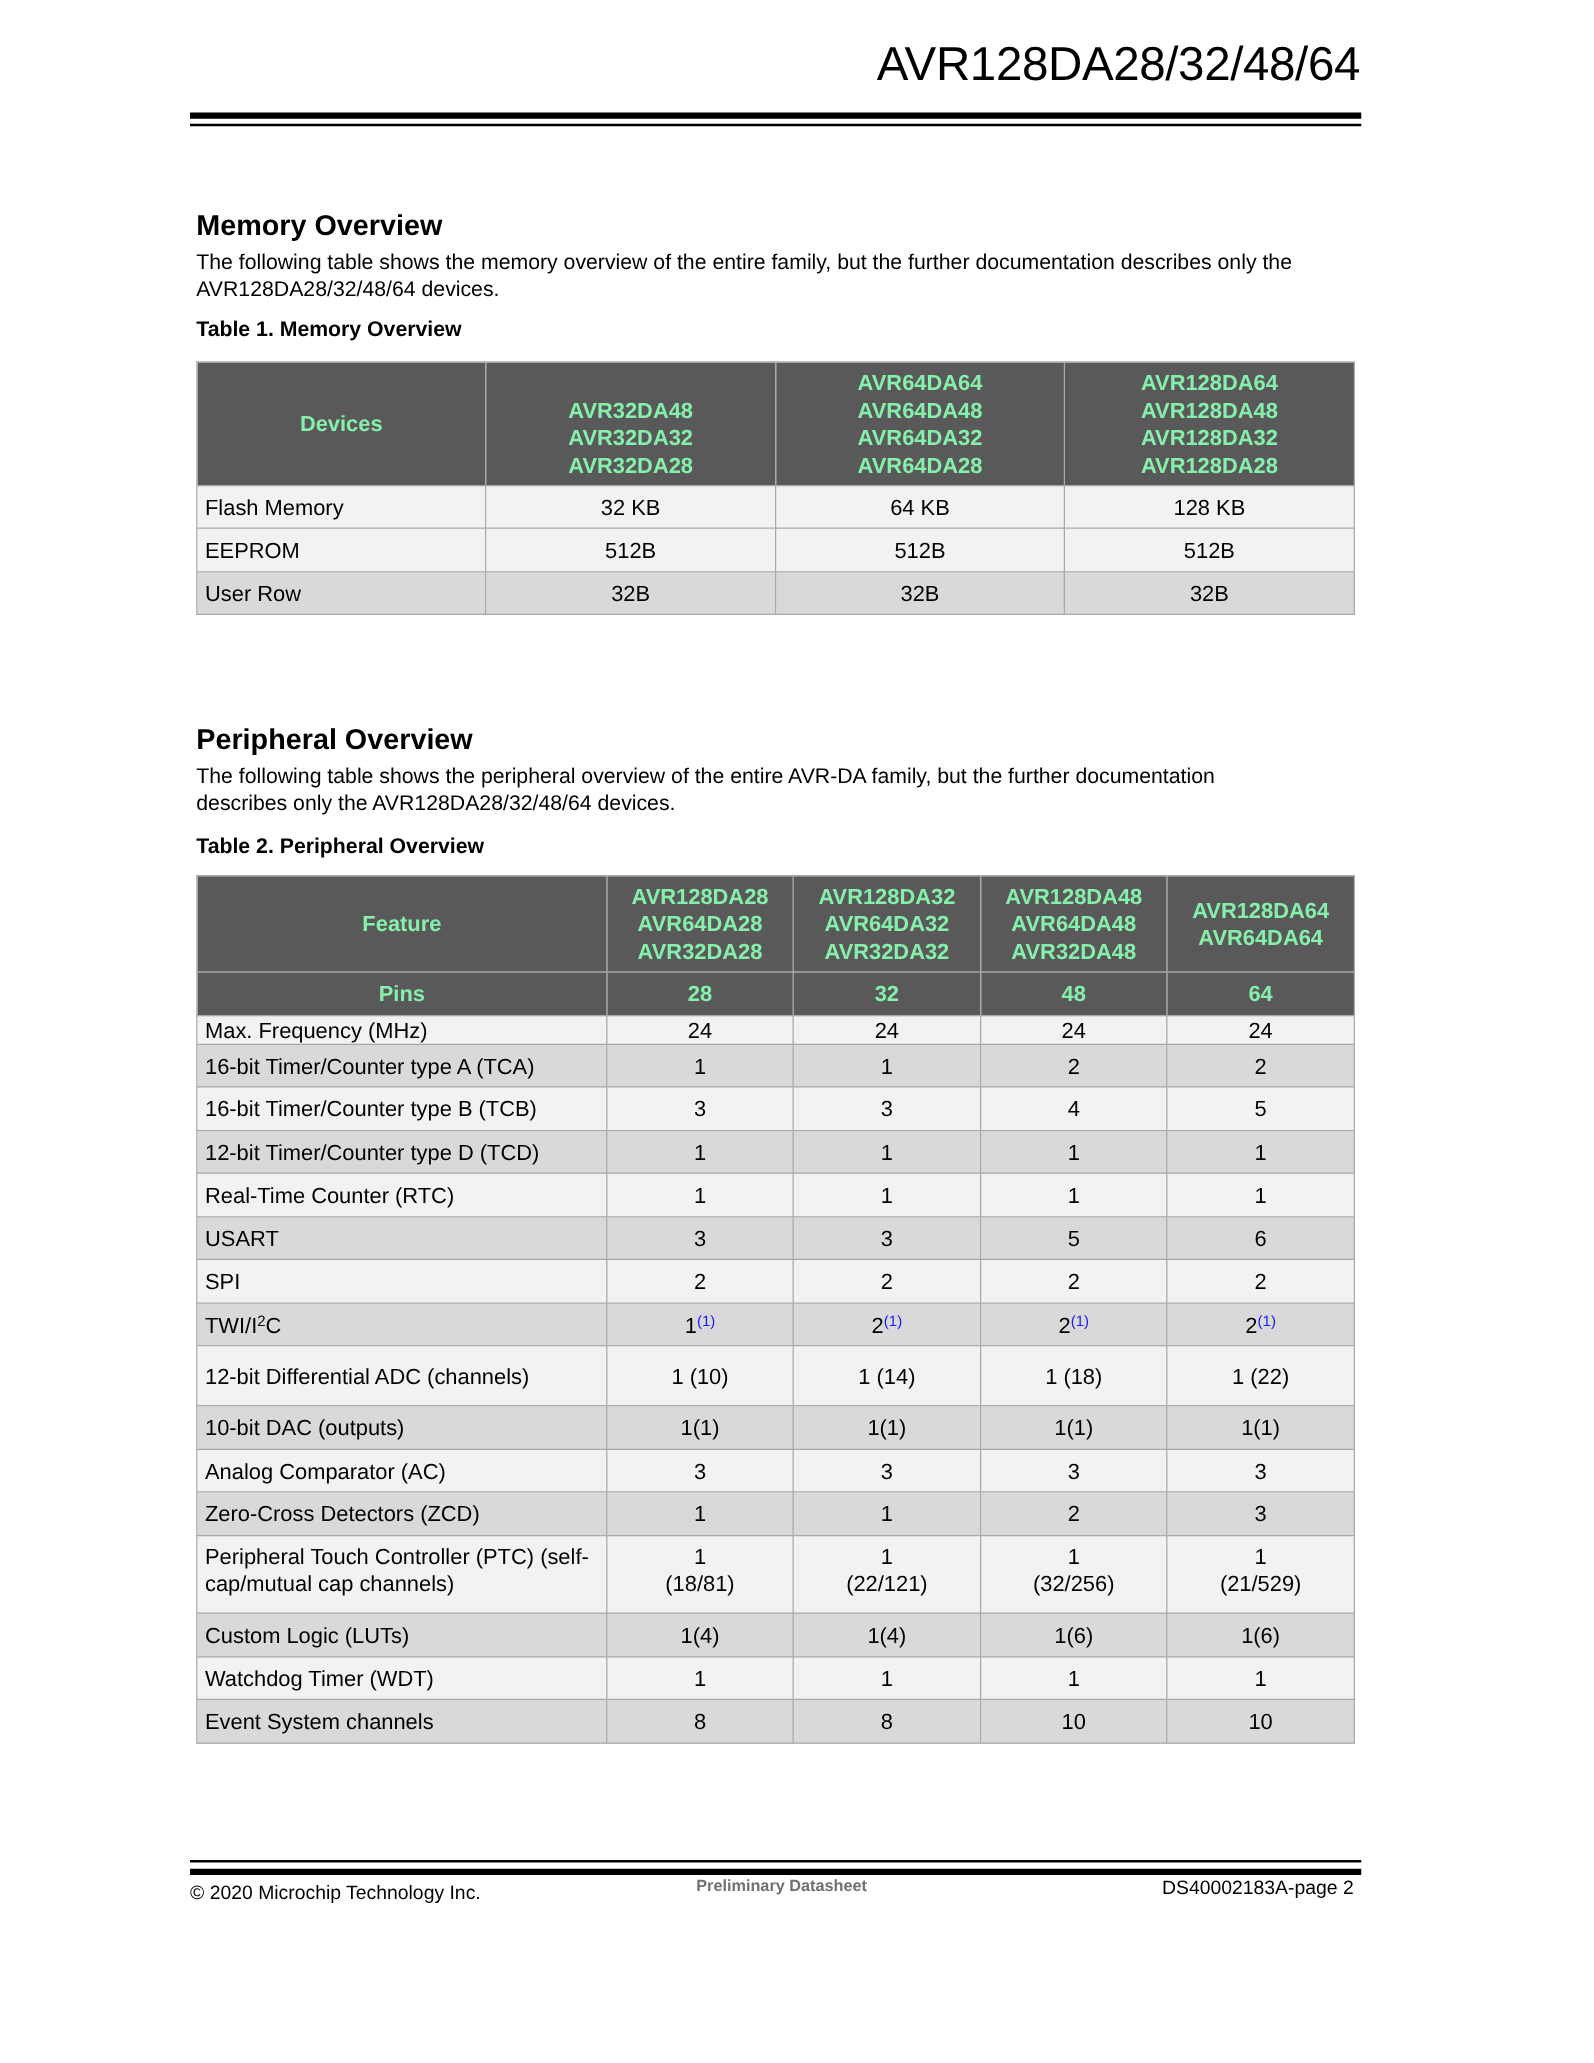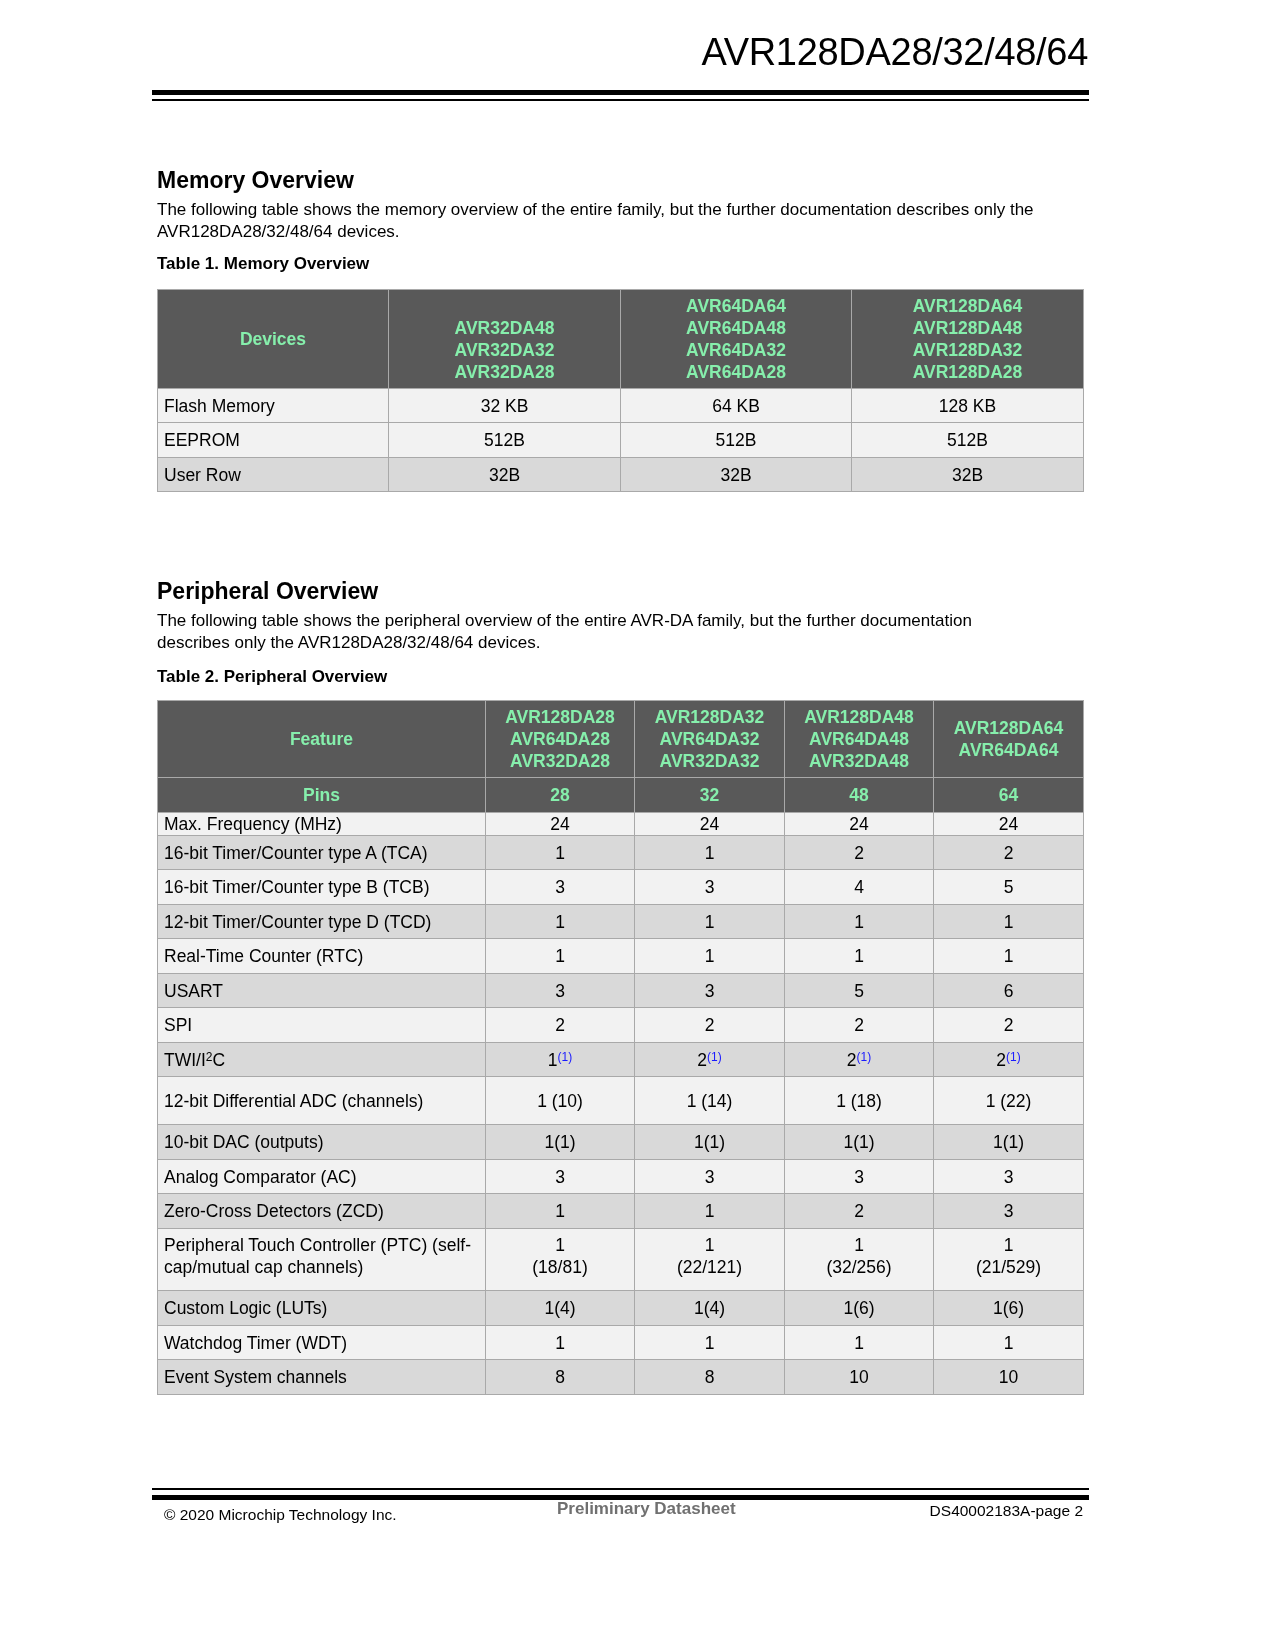--- a/index.html
+++ b/index.html
@@ -267,15 +267,15 @@
     <td>8</td>
     <td>8</td>
     <td>10</td>
     <td>10</td>
   </tr>
 </tbody>
   </table>
 
 <div class="abs rule-thin" style="top:1488px;"></div>
 <div class="abs rule-thick" style="top:1495px; height:5px;"></div>
-<div class="abs footer-text" style="left:164px; top:1505px;">© 2020 Microchip Technology Inc.</div>
-<div class="abs footer-text" style="left:557px; top:1499px; font-weight:bold; color:#707070; font-size:17px;">Preliminary Datasheet</div>
+<div class="abs footer-text" style="left:152px; top:1505px;">© 2020 Microchip Technology Inc.</div>
+<div class="abs footer-text" style="left:557px; top:1499px; font-weight:bold; color:#707070; font-size:13px;">Preliminary Datasheet</div>
 <div class="abs footer-text" style="right:192px; top:1501px;">DS40002183A-page 2</div>
 
 </body></html>

